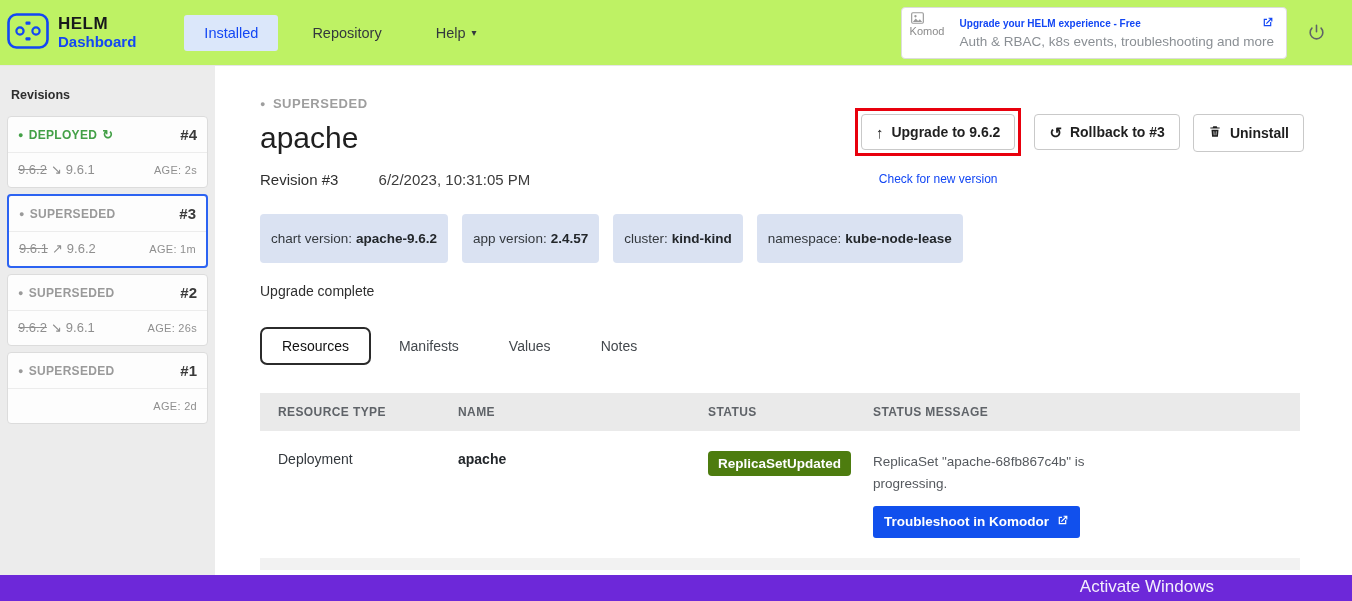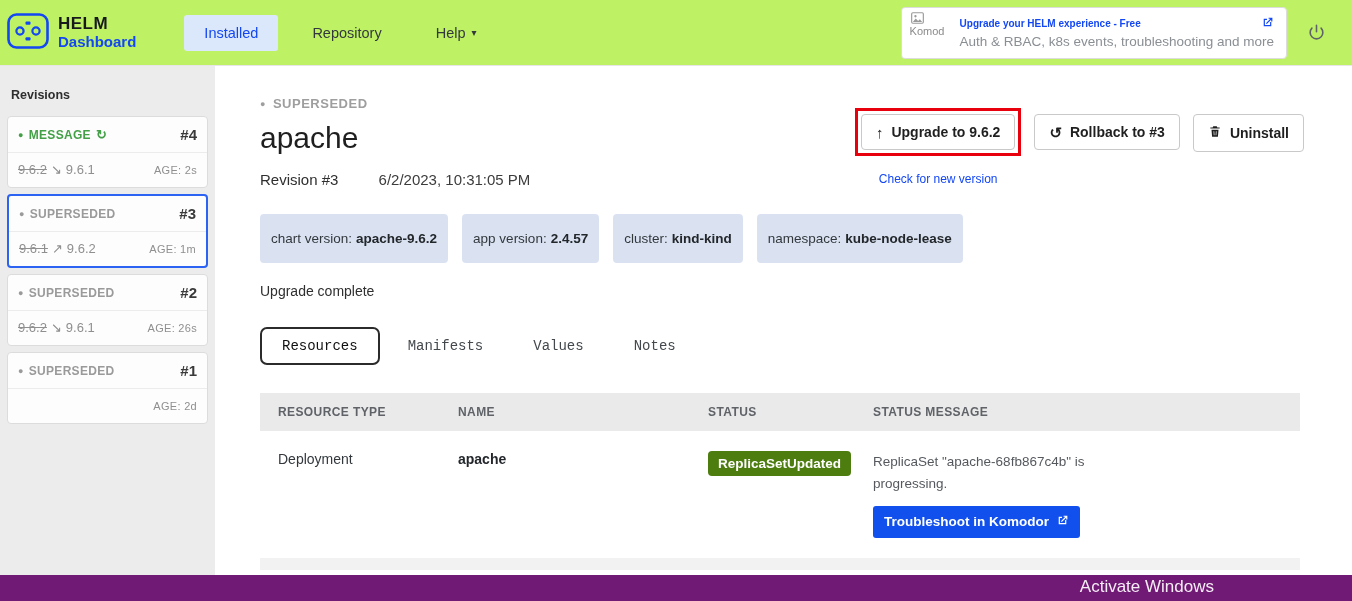--- a/index.html
+++ b/index.html
@@ -54,37 +54,37 @@
   .upgrade-wrap { display:flex; flex-direction:column; align-items:center; }
   .check-link { margin-top:16px; font-size:12px; color:#1347f4; cursor:pointer; }
   .actions > .btn { margin-top:6px; }
 
   .badges { display:flex; gap:14px; margin-top:26px; }
   .badge-chip { background:#dae2f2; border-radius:4px; padding:17px 11px; font-size:13.5px; color:#33383d; white-space:nowrap; }
   .badge-chip b { margin-left:4px; color:#23272b; }
 
   .note { margin-top:20px; font-size:14px; color:#2f2f2f; }
 
-  .tabs { display:flex; align-items:center; margin-top:28px; gap:6px;font-family:Liberation Mono, monospace; }
+  .tabs { display:flex; align-items:center; margin-top:28px; gap:6px; }
   .tab { padding:11px 22px; font-size:14px; color:#43484d; cursor:pointer; }
   .tab.active { border:2px solid #2b2b2b; border-radius:7px; background:#fff; color:#111; padding:9px 20px; }
 
   .table { margin-top:28px; }
   .thead { display:grid; grid-template-columns:180px 250px 165px 1fr; background:#eaeaea; padding:12px 18px; font-size:12px; font-weight:bold; color:#5f6368; letter-spacing:.4px; }
   .trow { display:grid; grid-template-columns:180px 250px 165px 1fr; background:#fff; padding:20px 18px; align-items:start; font-size:14px; color:#33383d; }
   .cell.name { font-weight:bold; color:#23272b; }
   .row-gap { height:12px; background:#f2f2f2; }
   .status-badge { display:inline-block; padding:5px 10px; border-radius:4px; font-size:13.5px; font-weight:bold; }
   .status-badge.amber { background:#4d7c0f; color:#ffffff; }
   .status-badge.green { background:#8ceec4; color:#145c3c; font-weight:normal; }
   .msg-text { color:#55595e; font-size:13.5px; line-height:1.65; max-width:255px; }
   .troubleshoot { margin-top:10px; display:inline-flex; align-items:center; gap:7px; background:#1150ed; color:#fff; border:none; border-radius:3px; padding:8px 11px; font-size:13.5px; font-weight:bold; cursor:pointer; font-family:"Liberation Sans", sans-serif; }
 
   
-  .bottom-strip { position:absolute; left:0; right:0; bottom:0; height:26px; background:#701a75; }
+  .bottom-strip { position:absolute; left:0; right:0; bottom:0; height:26px; background:#6d28d9; }
   .watermark { position:absolute; right:138px; top:2px; font-size:17px; color:rgba(255,255,255,.92); }
 </style>
 </head>
 <body>
 
 <header class="navbar">
   <div class="logo">
     <span>
       <svg width="42" height="36" viewBox="0 0 42 36">
         <rect x="1.5" y="1.5" width="39" height="33" rx="8" fill="none" stroke="#1347f4" stroke-width="2.6"></rect>
@@ -140,21 +140,21 @@
   </div>
 </header>
 
 <aside class="sidebar">
   <div class="sidebar-title">Revisions</div>
 
   <div class="rev-card">
     <div class="rev-top">
       <span class="rev-status deployed">
         <span class="dot">●</span>
-        <span>MESSAGE</span>
+        <span>DEPLOYED</span>
         <span class="reload">↻</span>
       </span>
       <span class="rev-num">#4</span>
     </div>
     <div class="rev-bottom">
       <span class="rev-versions">
         <span class="old">9.6.2</span>
         <span class="arr">↘</span>
         <span class="new">9.6.1</span>
       </span>

